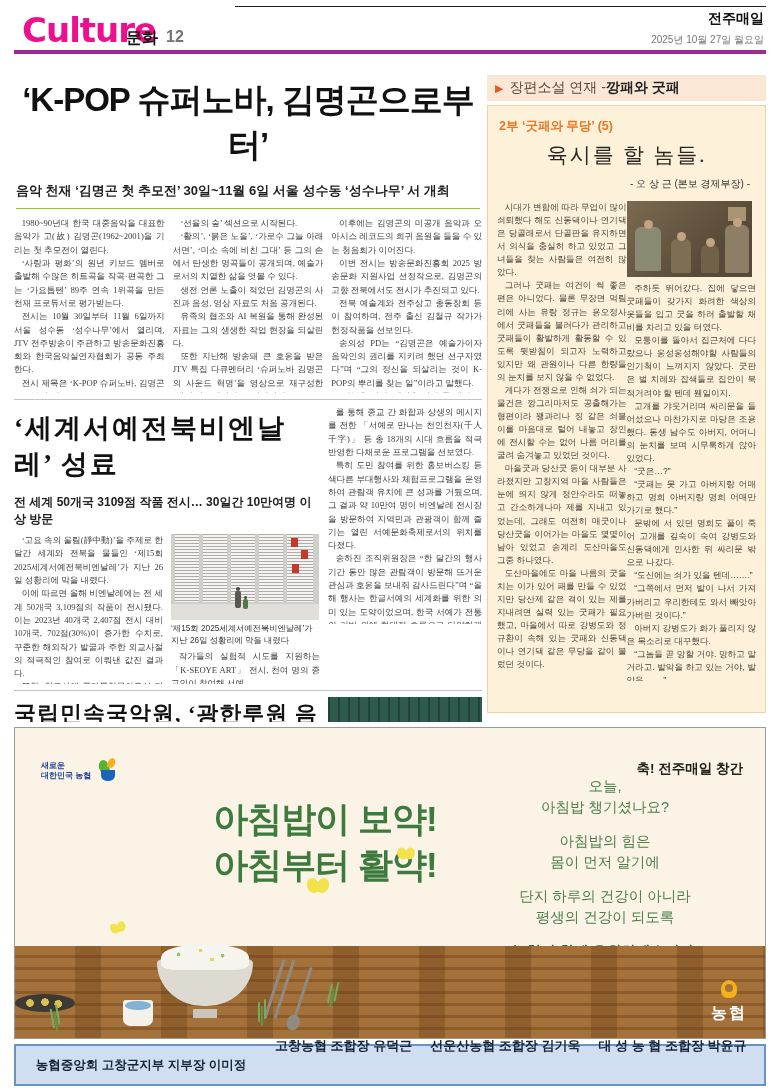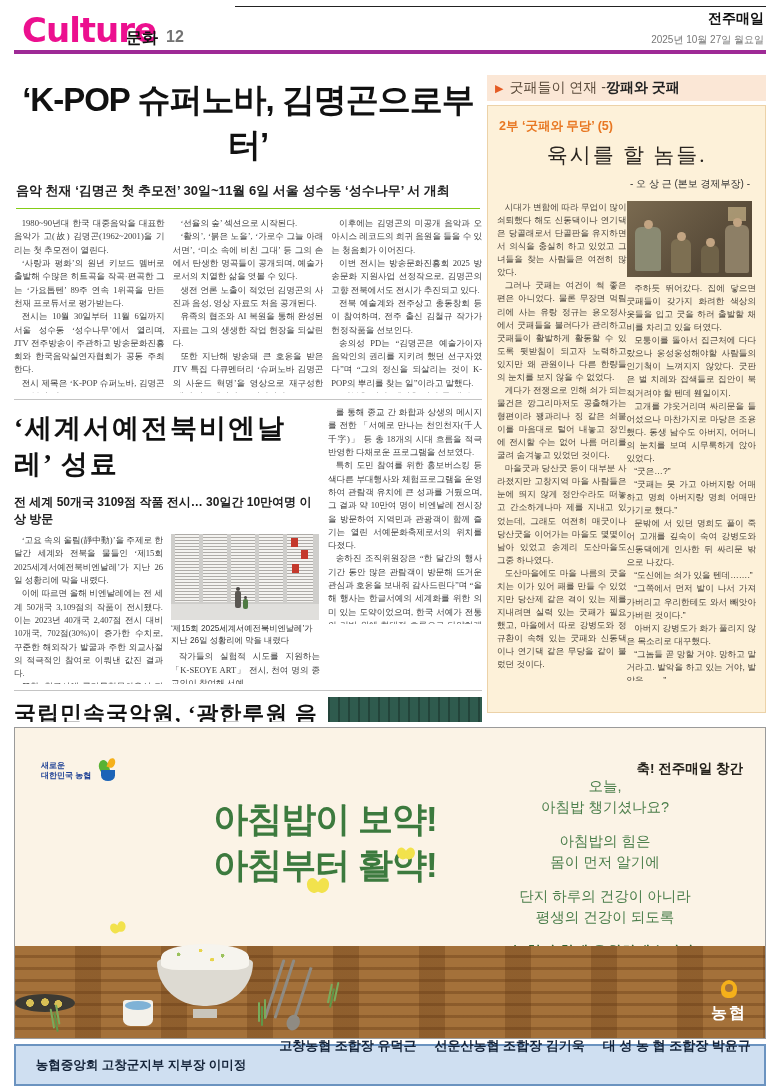--- a/index.html
+++ b/index.html
@@ -122,21 +122,21 @@
         box-shadow:-3px -4px 0 -0px #79ab5b, 3px -7px 0 0px #79ab5b;}
   .nh-bottom{position:absolute;right:18px;bottom:14px;display:flex;align-items:center;gap:5px;flex-direction:column;}
   .nh-bottom .mark{width:16px;height:18px;background:#f5b01a;border-radius:50% 50% 40% 40%;position:relative;}
   .nh-bottom .mark:before{content:"";position:absolute;left:4px;top:4px;width:8px;height:8px;border-radius:50%;background:#a4713a;}
   .nh-bottom .txt{color:#fff;font-weight:bold;font-size:16px;letter-spacing:2px;}
   
   .bottom-bar{position:absolute;left:14px;top:1044px;width:752px;height:42px;background:#cfdff1;
         border:2px solid #6b93c0;box-sizing:border-box;display:flex;align-items:center;}
   .bb-left{width:250px;text-align:center;font-size:12.5px;font-weight:bold;color:#15243a;}
   .bb-right{flex:1;}
-  .bb-line{text-align:center;font-size:13px;font-weight:bold;color:#15243a;line-height:1.45;margin-top:32px;}
+  .bb-line{text-align:left;font-size:13px;font-weight:bold;color:#15243a;line-height:1.45;margin-top:32px;}
   .bb-line span{margin:0 9px;white-space:nowrap;}
 </style>
 </head>
 <body>
 
 <div class="page">
 
   <div class="top-rule"></div>
   <div class="culture-logo">Culture</div>
   <div class="section-kr">문화</div>
@@ -231,21 +231,21 @@
           </div>
 
         </div>
       </div>
     </div>
   </div>
 
   <div class="sidebar">
     <div class="novel-header">
       <span class="novel-arrow">▶</span>
-      <span class="novel-sec-prefix">굿패들이 연재 - </span>
+      <span class="novel-sec-prefix">장편소설 연재 - </span>
       <span class="novel-sec-title">깡패와 굿패</span>
     </div>
     <div class="novel-body">
       <div class="novel-part">2부 ‘굿패와 무당’ (5)</div>
       <div class="novel-title">육시를 할 놈들.</div>
       <div class="novel-author">- 오 상 근 (본보 경제부장) -</div>
       <div class="novel-cols">
         <div class="novel-col">
             <p>시대가 변함에 따라 무업이 많이 쇠퇴했다 해도 신동댁이나 연기댁은 당골래로서 단골판을 유지하면서 의식을 충실히 하고 있었고 그녀들을 찾는 사람들은 여전히 많았다.</p>
             <p>그러나 굿패는 여건이 썩 좋은 편은 아니었다. 물론 무장면 먹림리에 사는 유랑 정규는 용오정사에서 굿패들을 불러다가 관리하고 굿패들이 활발하게 활동할 수 있도록 뒷받침이 되고자 노력하고 있지만 왜 관원이나 다른 한량들의 눈치를 보지 않을 수 없었다.</p>

